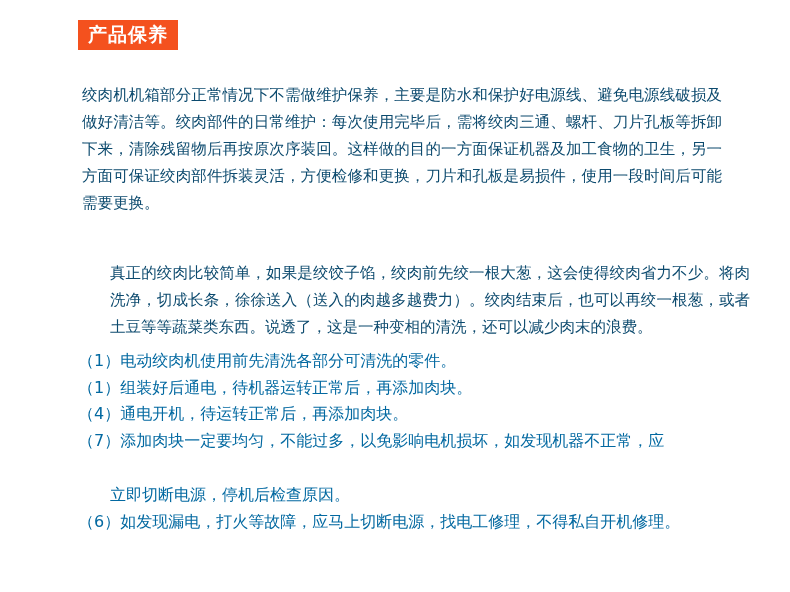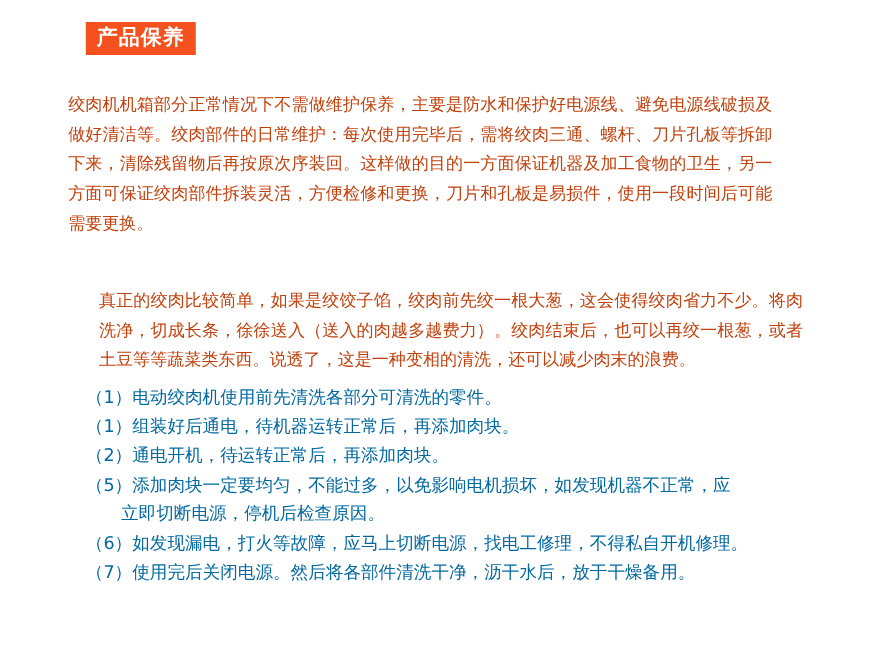--- a/index.html
+++ b/index.html
@@ -32,61 +32,61 @@
     color: #ffffff;
     font-size: 19px;
     font-weight: bold;
     letter-spacing: 1px;
     padding: 5px 10px 6px 10px;
     line-height: 1;
     white-space: nowrap;
   }
   .para-block {
     position: absolute;
-    left: 62px;
+    left: 82px;
     width: 640px;
     font-size: 15.5px;
     line-height: 27px;
-    color: #c2410c;
+    color: #0c4a6e;
     text-align: justify;
   }
   .block-1 { top: 66px; }
   .block-2 { top: 244px; margin-left: 28px; }
   .list-block {
     position: absolute;
     left: 78px;
     top: 348px;
     width: 650px;
     font-size: 16px;
     line-height: 26.5px;
     color: #0369a1;
   }
   .list-item {
     white-space: nowrap;
   }
   .list-item.indent {
     padding-left: 32px;
+    margin-top: 28px;
   }
 </style>
 </head>
 <body>
 
 <div class="page">
 
   <div class="title-wrap">
     <span class="section-title">产品保养</span>
   </div>
 
   <p class="para-block block-1">绞肉机机箱部分正常情况下不需做维护保养，主要是防水和保护好电源线、避免电源线破损及做好清洁等。绞肉部件的日常维护：每次使用完毕后，需将绞肉三通、螺杆、刀片孔板等拆卸下来，清除残留物后再按原次序装回。这样做的目的一方面保证机器及加工食物的卫生，另一方面可保证绞肉部件拆装灵活，方便检修和更换，刀片和孔板是易损件，使用一段时间后可能需要更换。</p>
 
   <p class="para-block block-2">真正的绞肉比较简单，如果是绞饺子馅，绞肉前先绞一根大葱，这会使得绞肉省力不少。将肉洗净，切成长条，徐徐送入（送入的肉越多越费力）。绞肉结束后，也可以再绞一根葱，或者土豆等等蔬菜类东西。说透了，这是一种变相的清洗，还可以减少肉末的浪费。</p>
 
   <div class="list-block">
     <div class="list-item">（1）电动绞肉机使用前先清洗各部分可清洗的零件。</div>
     <div class="list-item">（1）组装好后通电，待机器运转正常后，再添加肉块。</div>
-    <div class="list-item">（2）通电开机，待运转正常后，再添加肉块。</div>
-    <div class="list-item">（5）添加肉块一定要均匀，不能过多，以免影响电机损坏，如发现机器不正常，应</div>
+    <div class="list-item">（4）通电开机，待运转正常后，再添加肉块。</div>
+    <div class="list-item">（7）添加肉块一定要均匀，不能过多，以免影响电机损坏，如发现机器不正常，应</div>
     <div class="list-item indent">立即切断电源，停机后检查原因。</div>
     <div class="list-item">（6）如发现漏电，打火等故障，应马上切断电源，找电工修理，不得私自开机修理。</div>
-    <div class="list-item">（7）使用完后关闭电源。然后将各部件清洗干净，沥干水后，放于干燥备用。</div>
   </div>
 
 </div>
 
 </body></html>

